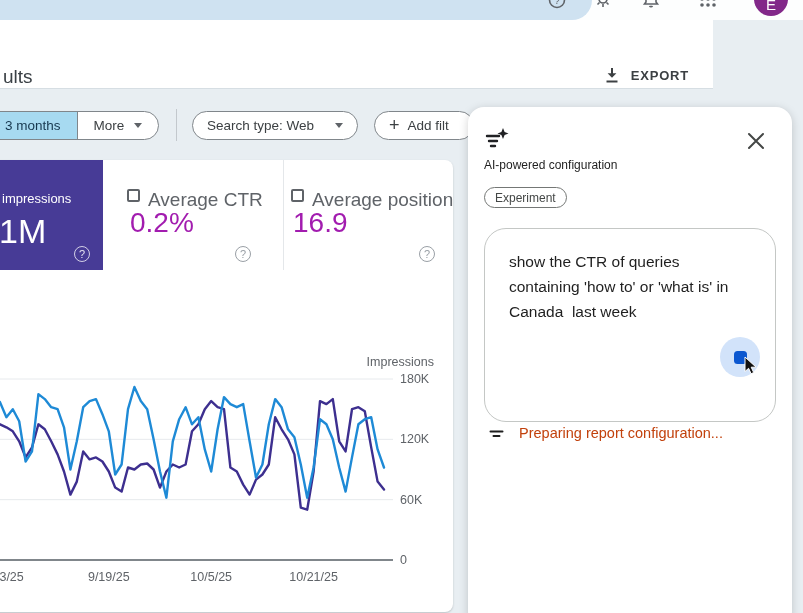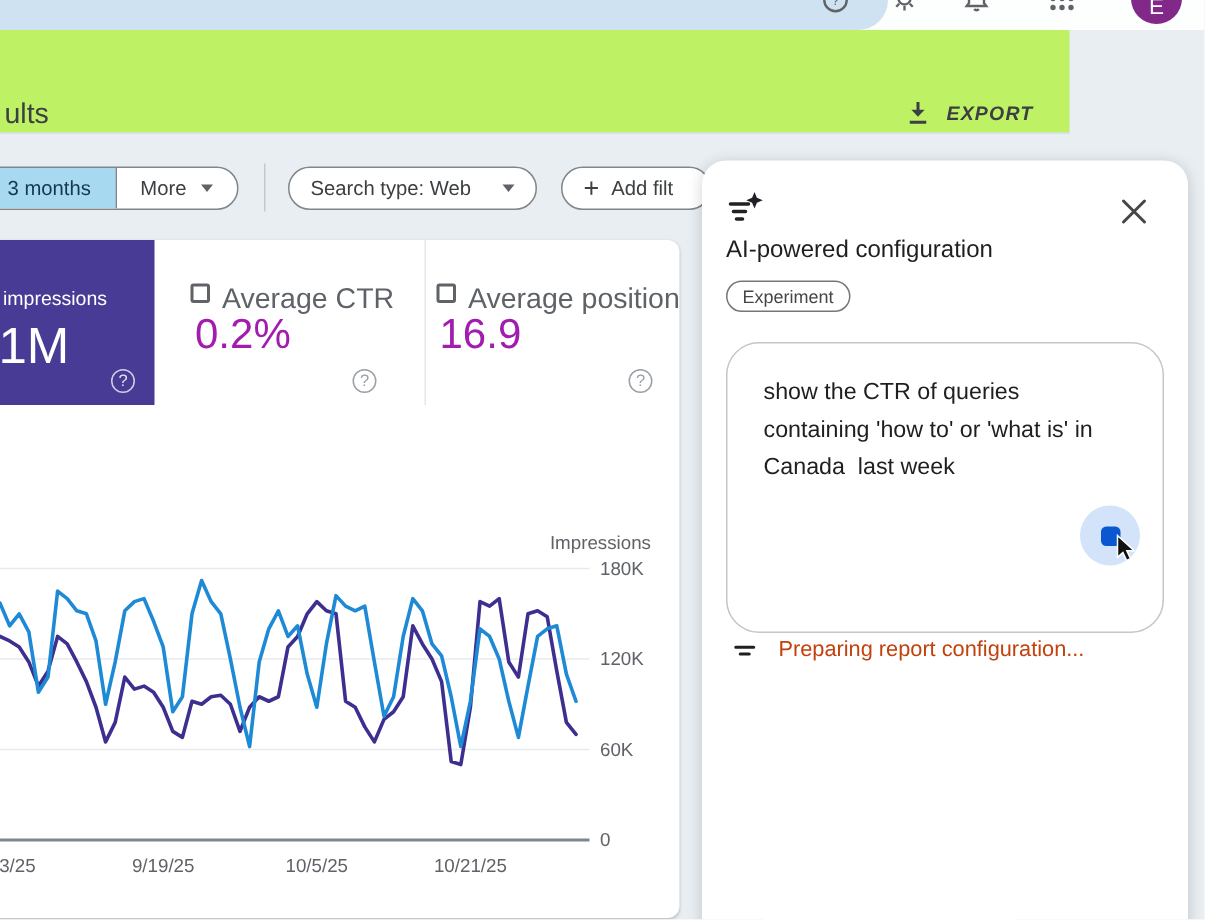--- a/index.html
+++ b/index.html
@@ -11,24 +11,24 @@
   
   .top-strip { position:absolute; left:0; top:0; width:803px; height:20px; background:#fdfefe; }
   .search-remnant { position:absolute; left:-20px; top:-20px; width:612px; height:40px;
     background:#cfe2f1; border-radius:0 0 20px 0; }
   .tb-icon { position:absolute; color:#5f6368; }
   .avatar { position:absolute; left:754px; top:-18px; width:34px; height:34px; border-radius:50%;
     background:#822889; color:#fff; font-size:15px; display:flex; align-items:flex-end; justify-content:center;
     padding-bottom:3px; font-weight:500; }
   
   .header-row { position:absolute; left:0; top:20px; width:713px; height:69px;
-    background:#bef264; border-bottom:1px solid #d6dee3; }
+    background:#ffffff; border-bottom:1px solid #d6dee3; }
   .page-title { position:absolute; left:3px; top:46px; font-size:19px; color:#3a4045; }
   .export-btn { position:absolute; right:24px; top:47px; display:flex; align-items:center; gap:11px;
-    color:#3c4043; cursor:pointer;font-style:italic; }
+    color:#3c4043; cursor:pointer; }
   .export-label { font-size:13px; font-weight:600; letter-spacing:.8px; }
   
   .seg-control { position:absolute; left:-34px; top:111px; height:29px; display:flex;
     border:1px solid #80868b; border-radius:15px; overflow:hidden; background:#fff; }
   .seg { display:flex; align-items:center; padding:0 16px; font-size:13.5px; cursor:pointer; }
   .seg.active { background:#a7daf1; color:#16374e; font-weight:500; padding-left:38px; }
   .seg.plain { color:#3c4043; border-left:1px solid #80868b; gap:10px; }
   .v-sep { position:absolute; left:176px; top:109px; width:1px; height:32px; background:#c3c8cd; }
   .chip { position:absolute; top:111px; height:29px; border:1px solid #80868b; border-radius:15px;
     background:#fff; display:flex; align-items:center; padding:0 14px; font-size:13.5px; color:#3c4043;
@@ -59,21 +59,21 @@
   
   .chart-wrap { position:absolute; left:0; top:345px; width:455px; height:268px; }
   .axis-title { position:absolute; left:0; top:10px; width:434px; text-align:right;
     font-size:12.5px; color:#5f6368; }
   .y-tick { position:absolute; left:400px; font-size:12.5px; color:#5f6368; transform:translateY(-50%); }
   .x-tick { position:absolute; top:225px; font-size:12.5px; color:#5f6368; transform:translateX(-50%); }
   
   .ai-panel { position:absolute; left:468px; top:107px; width:324px; height:520px; background:#fff;
     border-radius:16px; box-shadow:0 2px 10px rgba(0,0,0,.18); }
   .panel-close { position:absolute; right:26px; top:24px; width:20px; height:20px; cursor:pointer; }
-  .panel-title { position:absolute; left:16px; top:51px; font-size:16px; color:#1f1f1f;text-align:right; }
+  .panel-title { position:absolute; left:16px; top:51px; font-size:12px; color:#1f1f1f;text-align:right; }
   .badge { position:absolute; left:16px; top:80px; height:21px; display:inline-flex; align-items:center;
     padding:0 10px; border:1px solid #747775; border-radius:11px; font-size:12px; color:#444746; }
   .prompt-box { position:absolute; left:16px; top:121px; width:292px; height:194px;
     border:1px solid #c4c7c5; border-radius:22px; padding:20px 24px; font-size:15.5px; line-height:25px;
     color:#1f1f1f; white-space:pre-wrap; cursor:text; }
   .stop-btn { position:absolute; left:252px; top:230px; width:40px; height:40px; border-radius:50%;
     background:#d2e3fa; display:flex; align-items:center; justify-content:center; cursor:pointer; }
   .stop-square { width:13px; height:13px; background:#0b57d0; border-radius:3.5px; }
   .status-row { position:absolute; left:21px; top:318px; display:flex; align-items:center; gap:15px; }
   .status-text { font-size:14.5px; color:#c2410c; }

